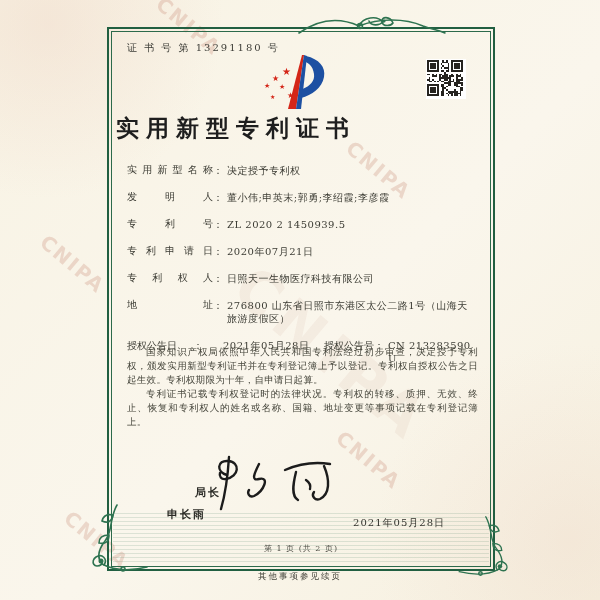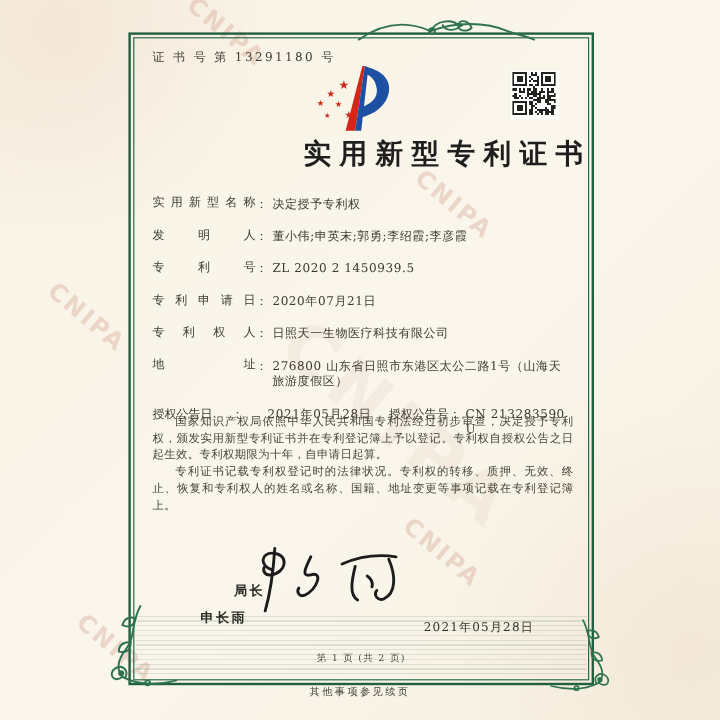--- a/index.html
+++ b/index.html
@@ -31,22 +31,22 @@
     position:absolute;left:4px;right:4px;top:484px;height:52px;
     background:repeating-linear-gradient(180deg,rgba(63,122,92,.16) 0 1px,rgba(63,122,92,0) 1px 4px);
   }
   .certno{
     position:absolute;left:18px;top:12px;font-size:10px;letter-spacing:2px;color:#3d3d37;
   }
   .logo{position:absolute;left:148px;top:24px;width:72px;height:58px;}
   .logo .star{position:absolute;color:#d42618;line-height:1;font-family:"DejaVu Sans",sans-serif;}
   .qr{position:absolute;left:317px;top:30px;width:38px;height:38px;background:#fff;padding:1px;}
   .title{
-    position:absolute;left:0;right:0;top:84px;text-align:right;
-    font-size:23px;font-weight:bold;letter-spacing:7px;color:#1e1e1e;text-indent:7px;margin-left:35px;
+    position:absolute;left:0;right:0;top:84px;text-align:left;
+    font-size:23px;font-weight:bold;letter-spacing:7px;color:#1e1e1e;text-indent:7px;
   }
   .fields{position:absolute;left:18px;right:16px;top:135px;font-size:10px;color:#3b3b33;}
   .frow{display:flex;margin-bottom:14px;line-height:13px;}
   .jlabel{
     display:inline-block;width:86px;flex:0 0 86px;
     text-align:justify;text-align-last:justify;font-family:Liberation Mono, monospace;
   }
   .colon{flex:0 0 auto;}
   .fval{flex:1;margin-left:4px;letter-spacing:.5px;}
   .pair{display:flex;}

